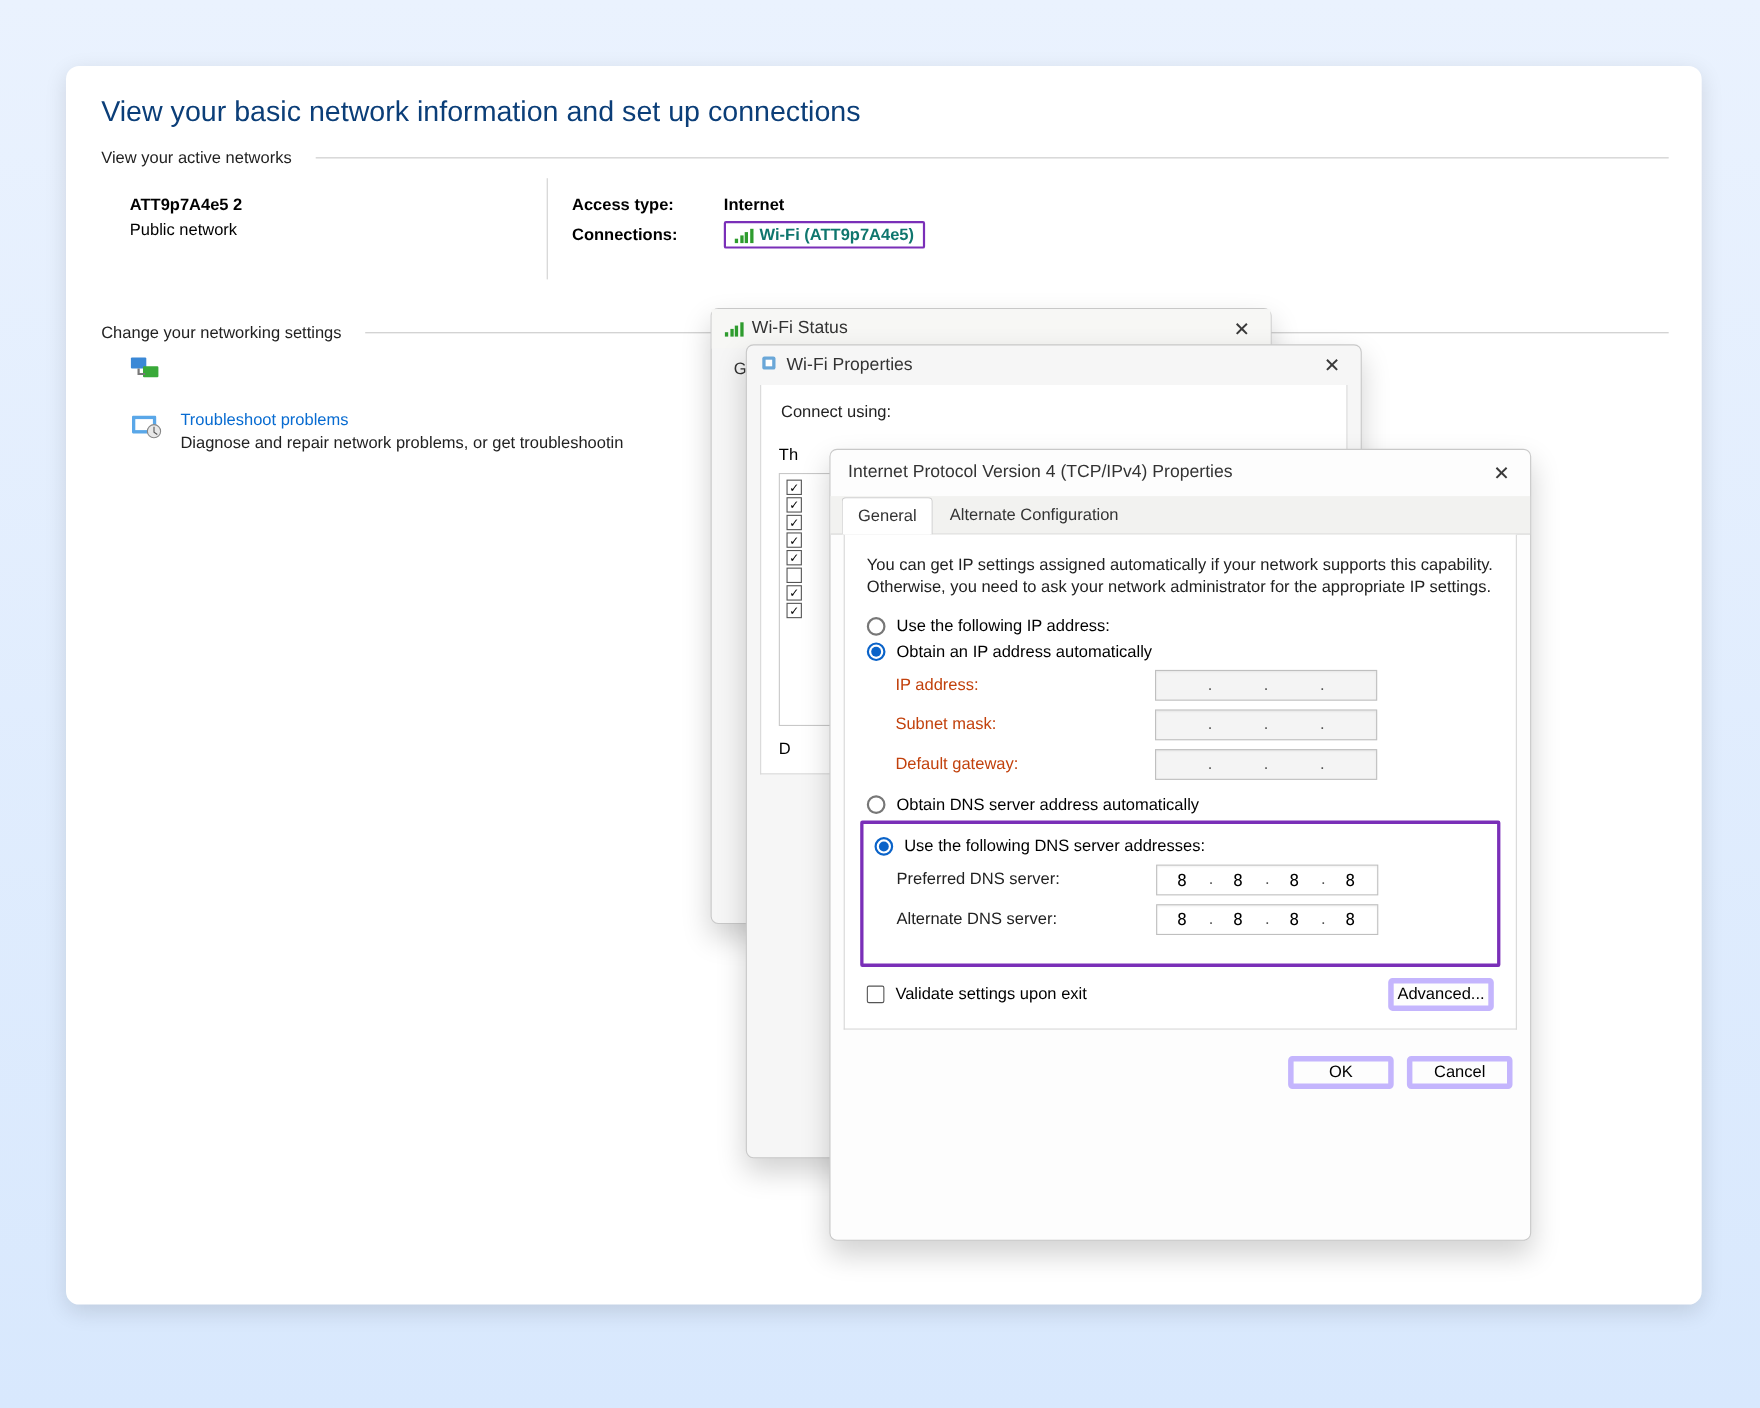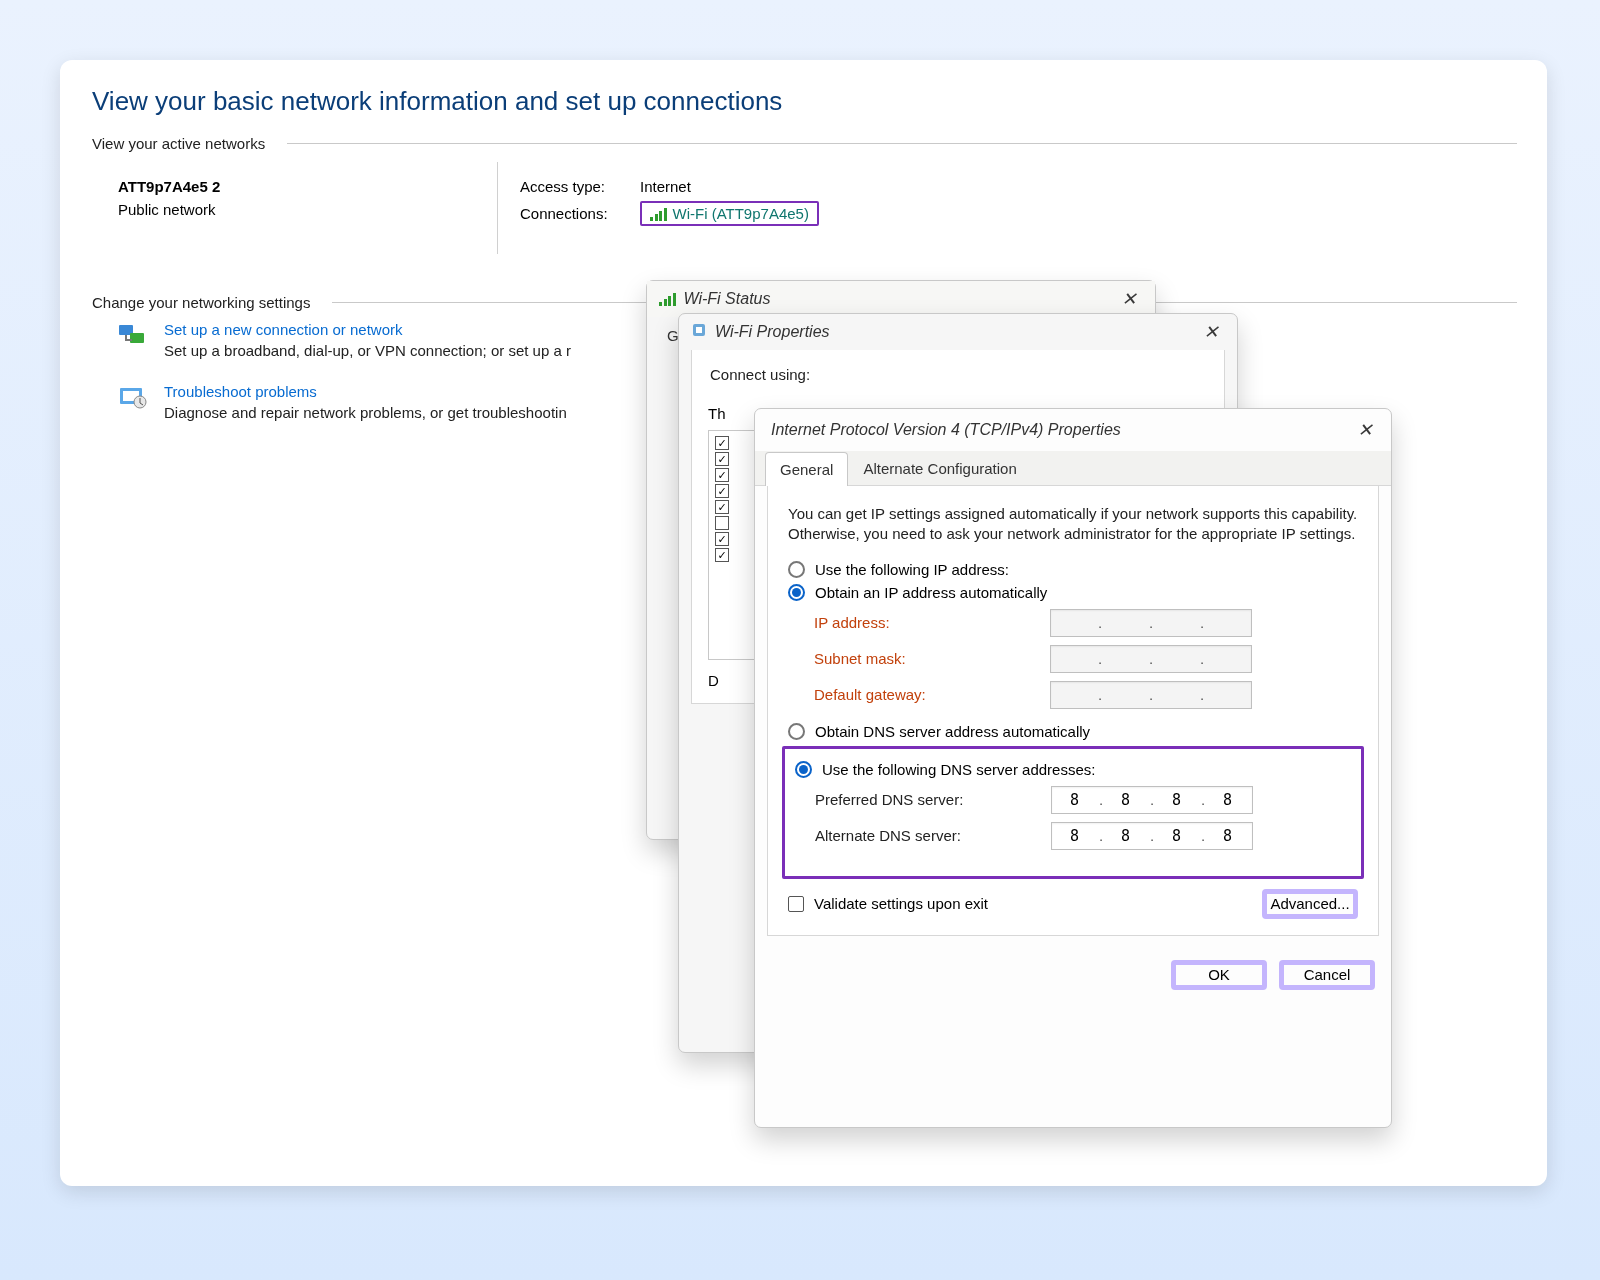--- a/index.html
+++ b/index.html
@@ -22,37 +22,37 @@
     position: relative;
   }
   .page-title { color: #0b3e78; font-size: 26px; margin: 0 0 18px 2px; font-weight: 400; }
   .section-hdr { color:#222; font-size:15px; display:flex; align-items:center; gap:22px; margin:4px 0 10px 2px; }
   .section-hdr .rule { flex:1; height:1px; background:#c9c9c9; }
   .active-net { display:flex; margin: 10px 0 0 28px; }
   .net-left { width: 380px; border-right:1px solid #d0d0d0; padding: 16px 0 22px 0; }
   .net-left .ssid { font-weight:700; }
   .net-left .kind { margin-top:6px; }
   .net-right { padding: 16px 0 22px 22px; }
-  .kv { display:flex; gap:10px; margin-bottom:6px; align-items:center; }
+  .kv { display:flex; gap:28px; margin-bottom:6px; align-items:center;font-weight:bold; }
   .kv .k { width:110px; }
   .conn-pill { display:inline-flex; align-items:center; gap:6px; border:2px solid #7a2fb8; padding:2px 8px; border-radius:2px; }
   .conn-link { color:#0f766e; text-decoration:none; }
   .wifi-bars { display:inline-flex; align-items:flex-end; gap:1.5px; height:14px; }
   .wifi-bars span { width:3px; background:#2e9c2e; }
   .b1{height:4px}.b2{height:7px}.b3{height:10px}.b4{height:13px}
 
   .change-list { margin-top: 40px; }
   .opt { display:flex; gap:14px; margin: 10px 0 24px 26px; }
   .opt .ico { width:34px; height:28px; display:flex; align-items:center; justify-content:center; }
   .opt .ttl { color:#076bd1; }
   .opt .sub { color:#222; margin-top:4px; }
 
   
   .dlg { position:absolute; background:#f6f6f6; border:1px solid #c8c8c8; border-radius:7px; box-shadow: 0 12px 26px rgba(0,0,0,.18); }
-  .dlg .titlebar { display:flex; align-items:center; gap:8px; padding:7px 6px 7px 12px; font-size:16px; color:#333;font-style:italic; }
+  .dlg .titlebar { display:flex; align-items:center; gap:8px; padding:7px 6px 7px 12px; font-size:16px; color:#333; }
   .dlg .titlebar .spacer{flex:1}
   .close-x { width:40px; text-align:center; font-size:18px; color:#3a3a3a; cursor:pointer; }
   .tab-strip { display:flex; padding: 0 10px; border-bottom:1px solid #d7d7d7; background:#f2f2f0; }
   .tab { padding: 8px 14px; font-size:15px; color:#333; border:1px solid transparent; border-bottom:none; background:transparent; }
   .tab.active { background:#fff; border-color:#c8c8c8; border-radius:4px 4px 0 0; position:relative; top:1px; }
 
   
   #dlg-status { left:586px; top:220px; width:510px; height:560px; }
   #dlg-status .titlebar { background:#f7f7f5; }
   #dlg-status .sbody { padding: 10px 20px; color:#333; }
@@ -137,24 +137,20 @@
     </div>
 
     <div class="opt">
       <div class="ico net-ico">
         <svg width="30" height="26" viewBox="0 0 30 26">
             <rect x="1" y="3" width="14" height="10" fill="#3a88d6" rx="1"></rect>
             <rect x="12" y="11" width="14" height="10" fill="#39a939" rx="1"></rect>
             <path d="M8 13 v5 h6" stroke="#777" stroke-width="2" fill="none"></path>
           </svg>
       </div>
-      <div>
-        <div class="ttl">Set up a new connection or network</div>
-        <div class="sub">Set up a broadband, dial-up, or VPN connection; or set up a r</div>
-      </div>
     </div>
 
     <div class="opt">
       <div class="ico troub-ico">
         <svg width="30" height="26" viewBox="0 0 30 26">
             <rect x="2" y="4" width="22" height="16" fill="#5aa7e8" rx="1"></rect>
             <rect x="5" y="7" width="16" height="10" fill="#fff"></rect>
             <circle cx="22" cy="18" r="6" fill="#e8e8e8" stroke="#888"></circle>
             <path d="M22 14 v5 l3 2" stroke="#555" fill="none"></path>
           </svg>

